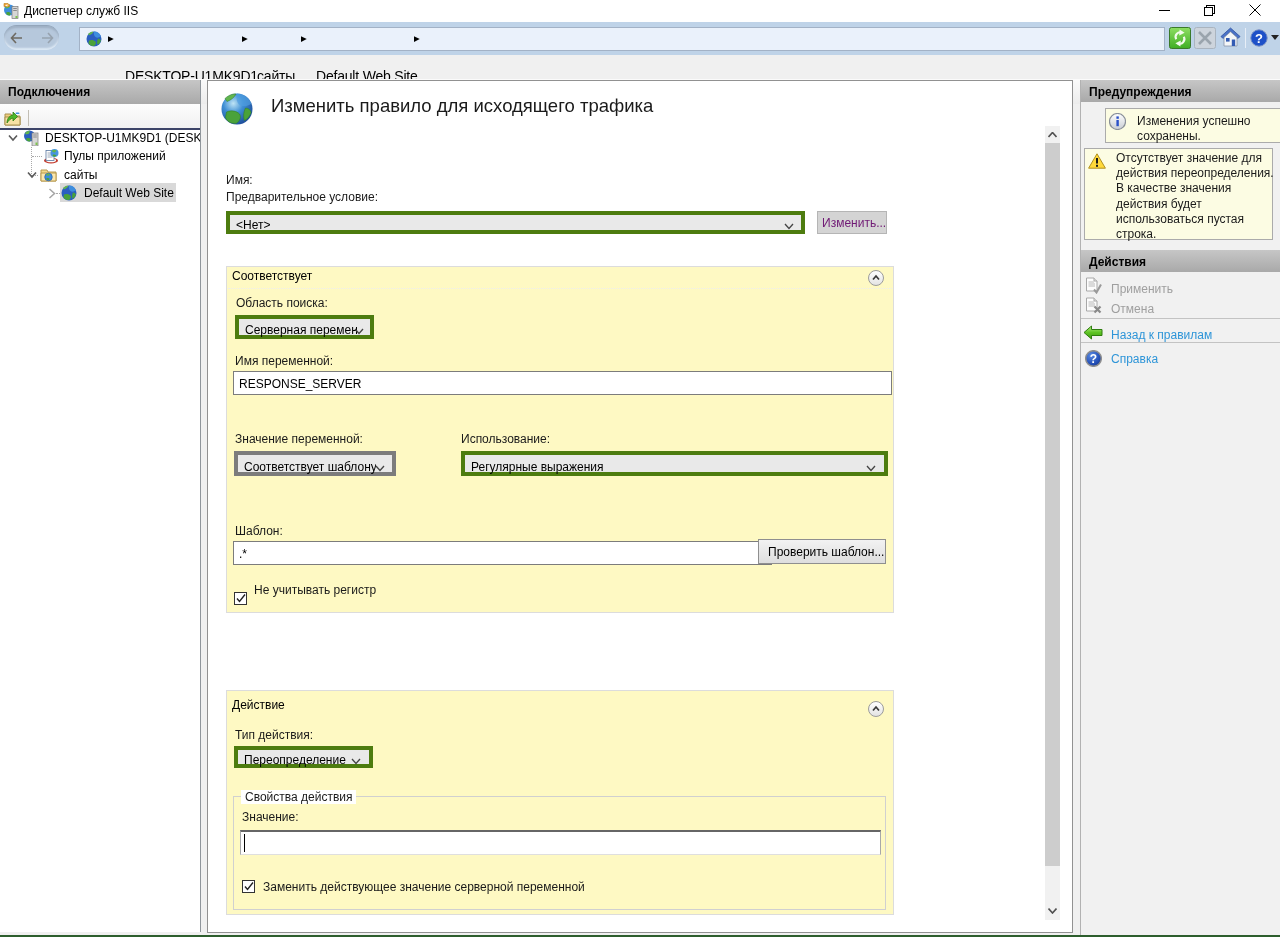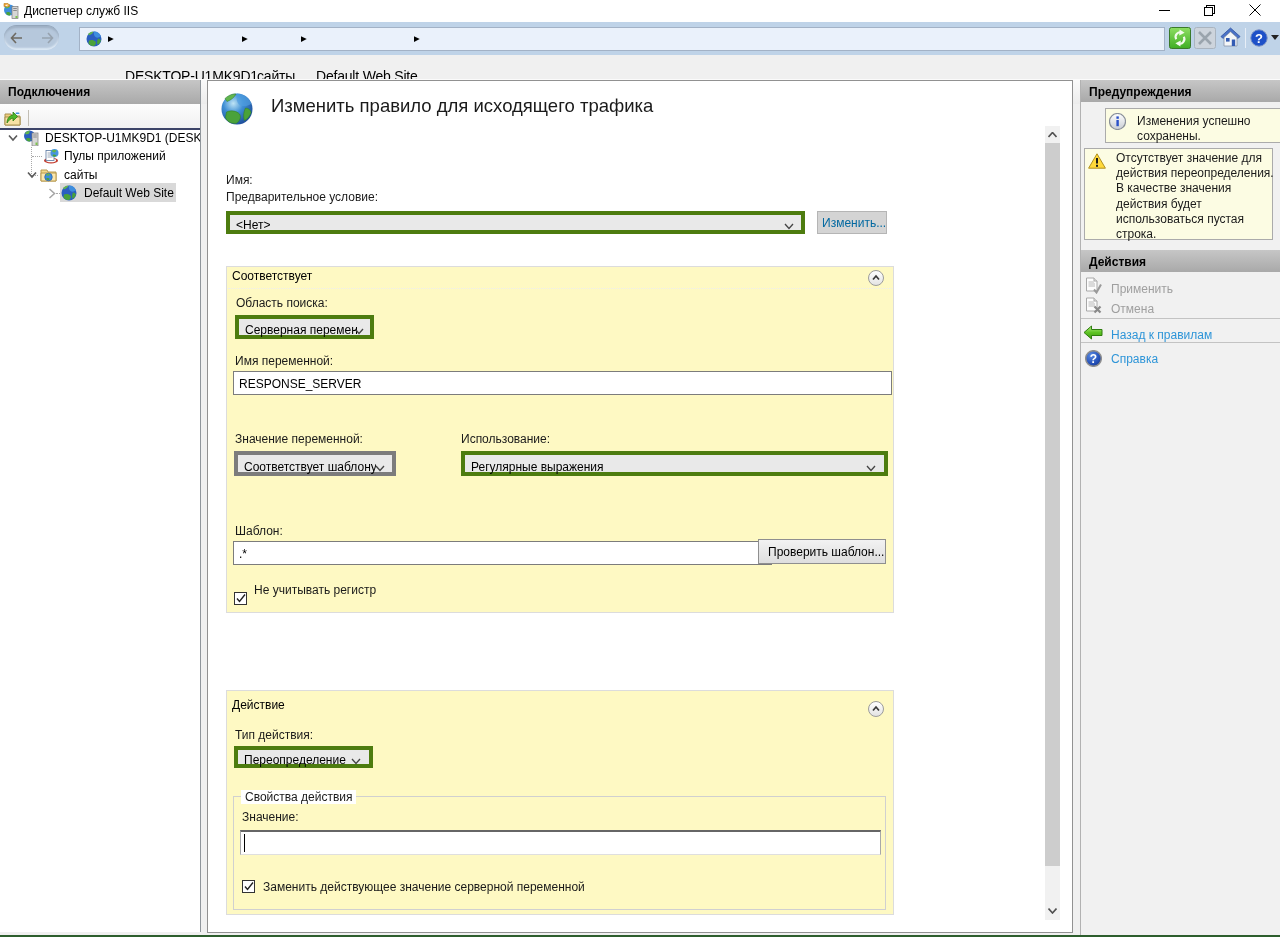--- a/index.html
+++ b/index.html
@@ -31,21 +31,21 @@
   .inp{box-sizing:border-box;background:#fff;border:1px solid #7c7c7c;font-size:12px;color:#000;}
   .inp-dis{box-sizing:border-box;background:#f0f0f0;border:1px solid #c6c6c6;font-size:12px;color:#7d7d7d;}
   .combo{box-sizing:border-box;background:#e9e9e9;border:4px solid #4d7c0f;font-size:12px;color:#000;}
   .combo .ct{position:absolute;left:6px;top:3px;white-space:nowrap;overflow:hidden;}
   .secbox{box-sizing:border-box;border:1px solid #dcdcdc;background:#fef9c3;}
   .sechead{position:absolute;left:5px;top:2px;font-size:12px;}
   .cbtn{position:absolute;width:16px;height:16px;border-radius:50%;border:1px solid #9c9c9c;background:linear-gradient(#ffffff,#e3e3e3);box-sizing:border-box;}
   .cbtn svg{position:absolute;left:2px;top:2px;}
   .cb{box-sizing:border-box;width:13px;height:13px;background:#fff;border:1px solid #333;}
   .btn{box-sizing:border-box;border:1px solid #8f8f8f;background:linear-gradient(#f2f2f2,#dedede);font-size:12px;color:#000;text-align:center;}
-  .btn-dis{box-sizing:border-box;border:1px solid #b5b5b5;background:#d4d4d4;font-size:12px;color:#0369a1;text-align:center;}
+  .btn-dis{box-sizing:border-box;border:1px solid #b5b5b5;background:#d4d4d4;font-size:12px;color:#701a75;text-align:center;}
   
   #rpanel{left:1080px;top:80px;width:200px;height:855px;background:#f1f1f1;border-left:1px solid #b2b2b2;box-sizing:border-box;}
   .ybox{box-sizing:border-box;background:#fcfce3;border:1px solid #ababab;}
   .ytxt{position:absolute;left:31px;font-size:12px;line-height:15.3px;color:#1a1a1a;white-space:nowrap;}
   .linkt{font-size:12px;color:#2e95d8;white-space:nowrap;}
   .dist{font-size:12px;color:#9f9f9f;white-space:nowrap;}
   .rsep{position:absolute;left:0px;width:199px;height:1px;background:#c3c3c3;}
   #greenline{left:0;top:935px;width:1280px;height:2px;background:#2d5e2d;}
 </style></head>
 <body>

